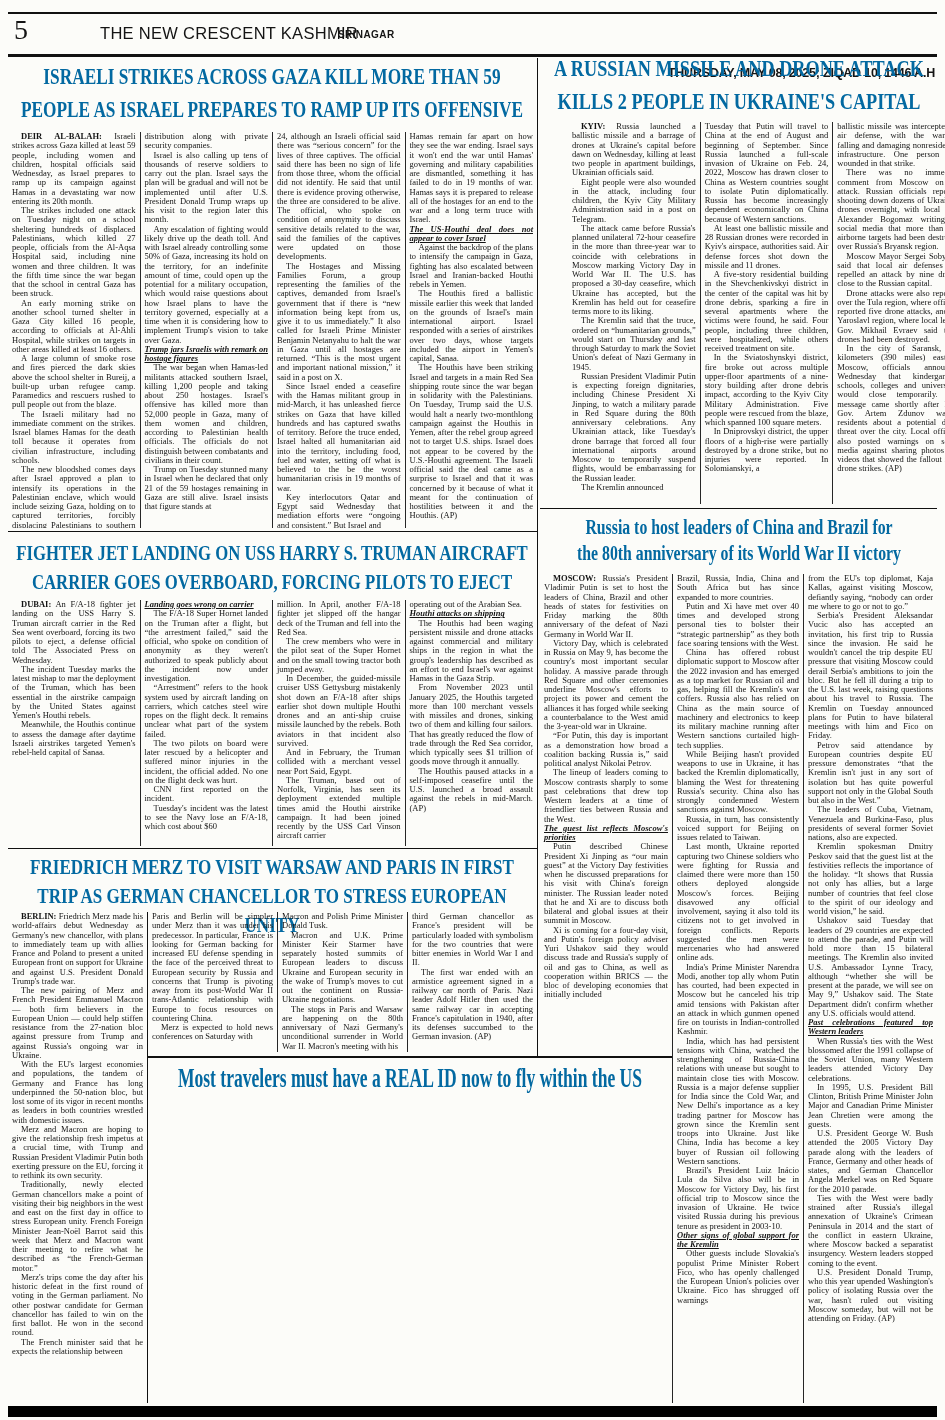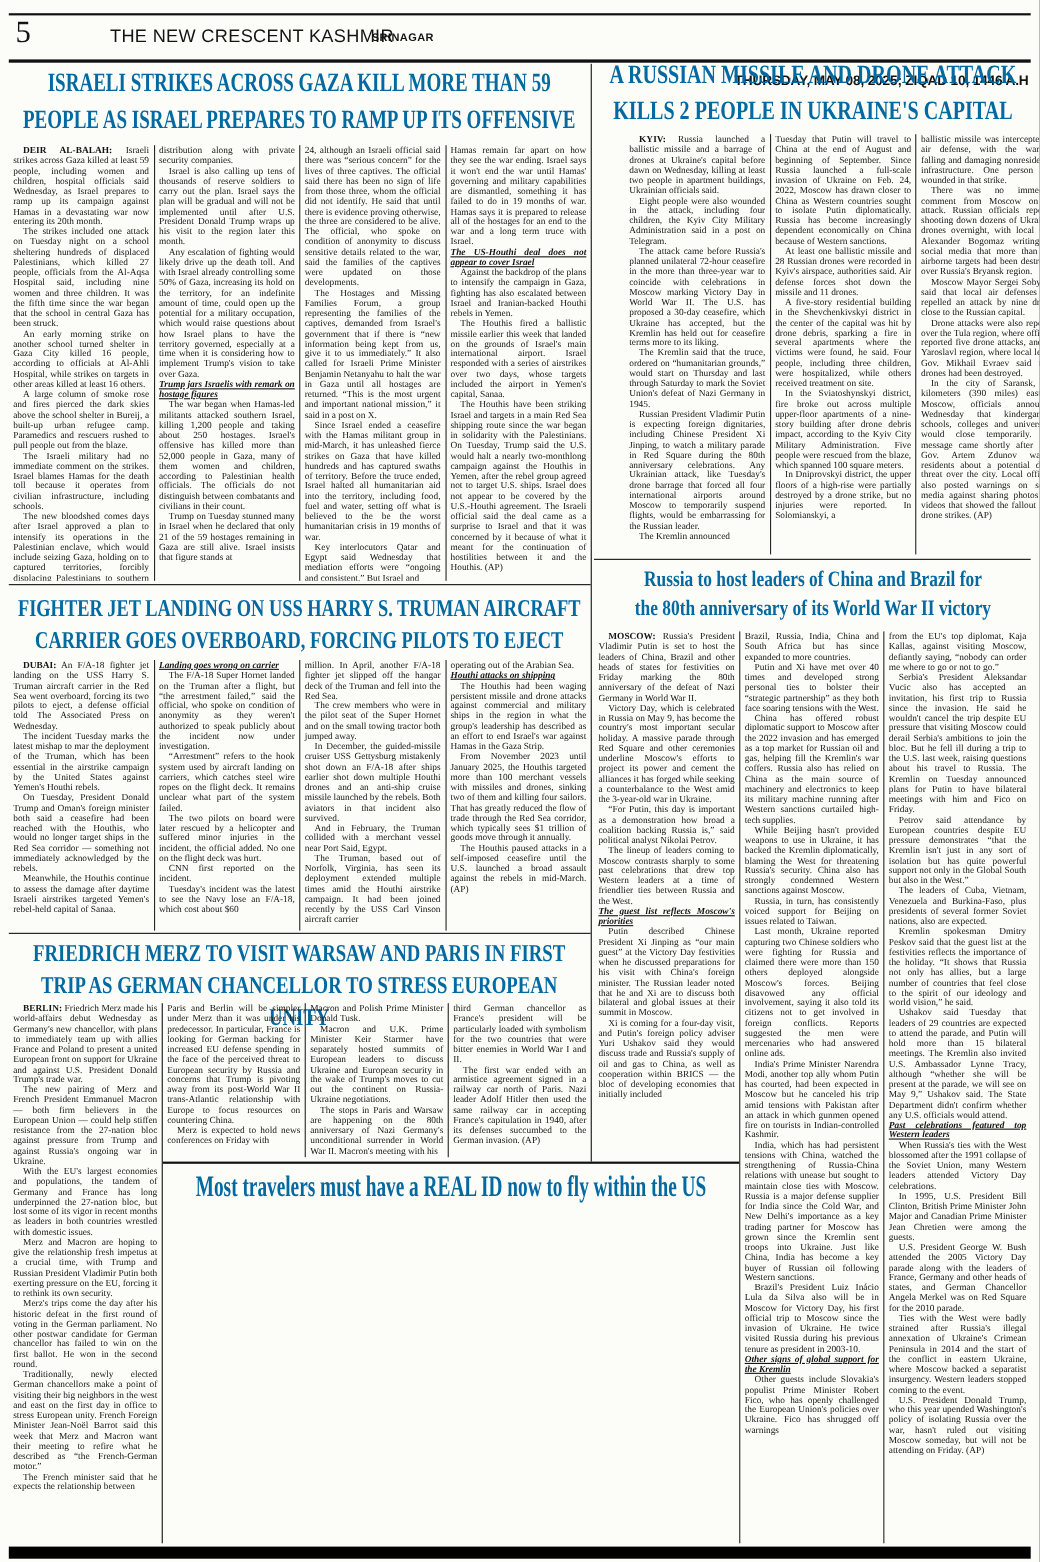--- a/index.html
+++ b/index.html
@@ -119,21 +119,20 @@
       </div>
   </div>
   <div class="rule" style="left:540px;top:508px;width:397px;height:1px;"></div>
 
   <div class="hl hl-jet"><span class="hlx">FIGHTER JET LANDING ON USS HARRY S. TRUMAN AIRCRAFT
 CARRIER GOES OVERBOARD, FORCING PILOTS TO EJECT</span></div>
   <div class="cols" style="left:8px;top:600px;width:529px;height:246px;">
     <div class="col">
         <p><b class="dateline">DUBAI:</b> An F/A-18 fighter jet landing on the USS Harry S. Truman aircraft carrier in the Red Sea went overboard, forcing its two pilots to eject, a defense official told The Associated Press on Wednesday.</p>
         <p>The incident Tuesday marks the latest mishap to mar the deployment of the Truman, which has been essential in the airstrike campaign by the United States against Yemen's Houthi rebels.</p>
-        <p>On Tuesday, President Donald Trump and Oman's foreign minister both said a ceasefire had been reached with the Houthis, who would no longer target ships in the Red Sea corridor — something not immediately acknowledged by the rebels.</p>
         <p>Meanwhile, the Houthis continue to assess the damage after daytime Israeli airstrikes targeted Yemen's rebel-held capital of Sanaa.</p>
       </div>
     <div class="col">
         <p class="subhead">Landing goes wrong on carrier</p>
         <p>The F/A-18 Super Hornet landed on the Truman after a flight, but “the arrestment failed,” said the official, who spoke on condition of anonymity as they weren't authorized to speak publicly about the incident now under investigation.</p>
         <p>“Arrestment” refers to the hook system used by aircraft landing on carriers, which catches steel wire ropes on the flight deck. It remains unclear what part of the system failed.</p>
         <p>The two pilots on board were later rescued by a helicopter and suffered minor injuries in the incident, the official added. No one on the flight deck was hurt.</p>
         <p>CNN first reported on the incident.</p>
         <p>Tuesday's incident was the latest to see the Navy lose an F/A-18, which cost about $60</p>
       </div>
@@ -191,31 +190,31 @@
       <p>U.S. President George W. Bush attended the 2005 Victory Day parade along with the leaders of France, Germany and other heads of states, and German Chancellor Angela Merkel was on Red Square for the 2010 parade.</p>
       <p>Ties with the West were badly strained after Russia's illegal annexation of Ukraine's Crimean Peninsula in 2014 and the start of the conflict in eastern Ukraine, where Moscow backed a separatist insurgency. Western leaders stopped coming to the event.</p>
       <p>U.S. President Donald Trump, who this year upended Washington's policy of isolating Russia over the war, hasn't ruled out visiting Moscow someday, but will not be attending on Friday. (AP)</p>
     </div>
 
   <div class="hl hl-merz"><span class="hlx">FRIEDRICH MERZ TO VISIT WARSAW AND PARIS IN FIRST
 TRIP AS GERMAN CHANCELLOR TO STRESS EUROPEAN UNITY</span></div>
   <div class="col-abs" style="left:8px;top:912px;width:139px;height:491px;">
       <p><b class="dateline">BERLIN:</b> Friedrich Merz made his world-affairs debut Wednesday as Germany's new chancellor, with plans to immediately team up with allies France and Poland to present a united European front on support for Ukraine and against U.S. President Donald Trump's trade war.</p>
       <p>The new pairing of Merz and French President Emmanuel Macron — both firm believers in the European Union — could help stiffen resistance from the 27-nation bloc against pressure from Trump and against Russia's ongoing war in Ukraine.</p>
-      <p>With the EU's largest economies and populations, the tandem of Germany and France has long underpinned the 27-nation bloc, but lost some of its vigor in recent months as leaders in both countries wrestled with domestic issues.</p>
+      <p>With the EU's largest economies and populations, the tandem of Germany and France has long underpinned the 50-nation bloc, but lost some of its vigor in recent months as leaders in both countries wrestled with domestic issues.</p>
       <p>Merz and Macron are hoping to give the relationship fresh impetus at a crucial time, with Trump and Russian President Vladimir Putin both exerting pressure on the EU, forcing it to rethink its own security.</p>
+      <p>Traditionally, newly elected German chancellors make a point of visiting their big neighbors in the west and east on the first day in office to stress European unity. French Foreign Minister Jean-Noël Barrot said this week that Merz and Macron want their meeting to refire what he described as “the French-German motor.”</p>
       <p>Merz's trips come the day after his historic defeat in the first round of voting in the German parliament. No other postwar candidate for German chancellor has failed to win on the first ballot. He won in the second round.</p>
-      <p>Traditionally, newly elected German chancellors make a point of visiting their big neighbors in the west and east on the first day in office to stress European unity. French Foreign Minister Jean-Noël Barrot said this week that Merz and Macron want their meeting to refire what he described as “the French-German motor.”</p>
       <p>The French minister said that he expects the relationship between</p>
     </div>
   <div class="rule" style="left:147px;top:912px;width:1px;height:491px;"></div>
   <div class="cols" style="left:148px;top:912px;width:389px;height:140px;">
     <div class="col">
         <p class="cont">Paris and Berlin will be simpler under Merz than it was under his predecessor. In particular, France is looking for German backing for increased EU defense spending in the face of the perceived threat to European security by Russia and concerns that Trump is pivoting away from its post-World War II trans-Atlantic relationship with Europe to focus resources on countering China.</p>
-        <p>Merz is expected to hold news conferences on Friday with</p>
+        <p>Merz is expected to hold news conferences on Saturday with</p>
       </div>
     <div class="col">
         <p class="cont">Macron and Polish Prime Minister Donald Tusk.</p>
         <p>Macron and U.K. Prime Minister Keir Starmer have separately hosted summits of European leaders to discuss Ukraine and European security in the wake of Trump's moves to cut out the continent on Russia-Ukraine negotiations.</p>
         <p>The stops in Paris and Warsaw are happening on the 80th anniversary of Nazi Germany's unconditional surrender in World War II. Macron's meeting with his</p>
       </div>
     <div class="col">
         <p class="cont">third German chancellor as France's president will be particularly loaded with symbolism for the two countries that were bitter enemies in World War I and II.</p>
         <p>The first war ended with an armistice agreement signed in a railway car north of Paris. Nazi leader Adolf Hitler then used the same railway car in accepting France's capitulation in 1940, after its defenses succumbed to the German invasion. (AP)</p>
       </div>

